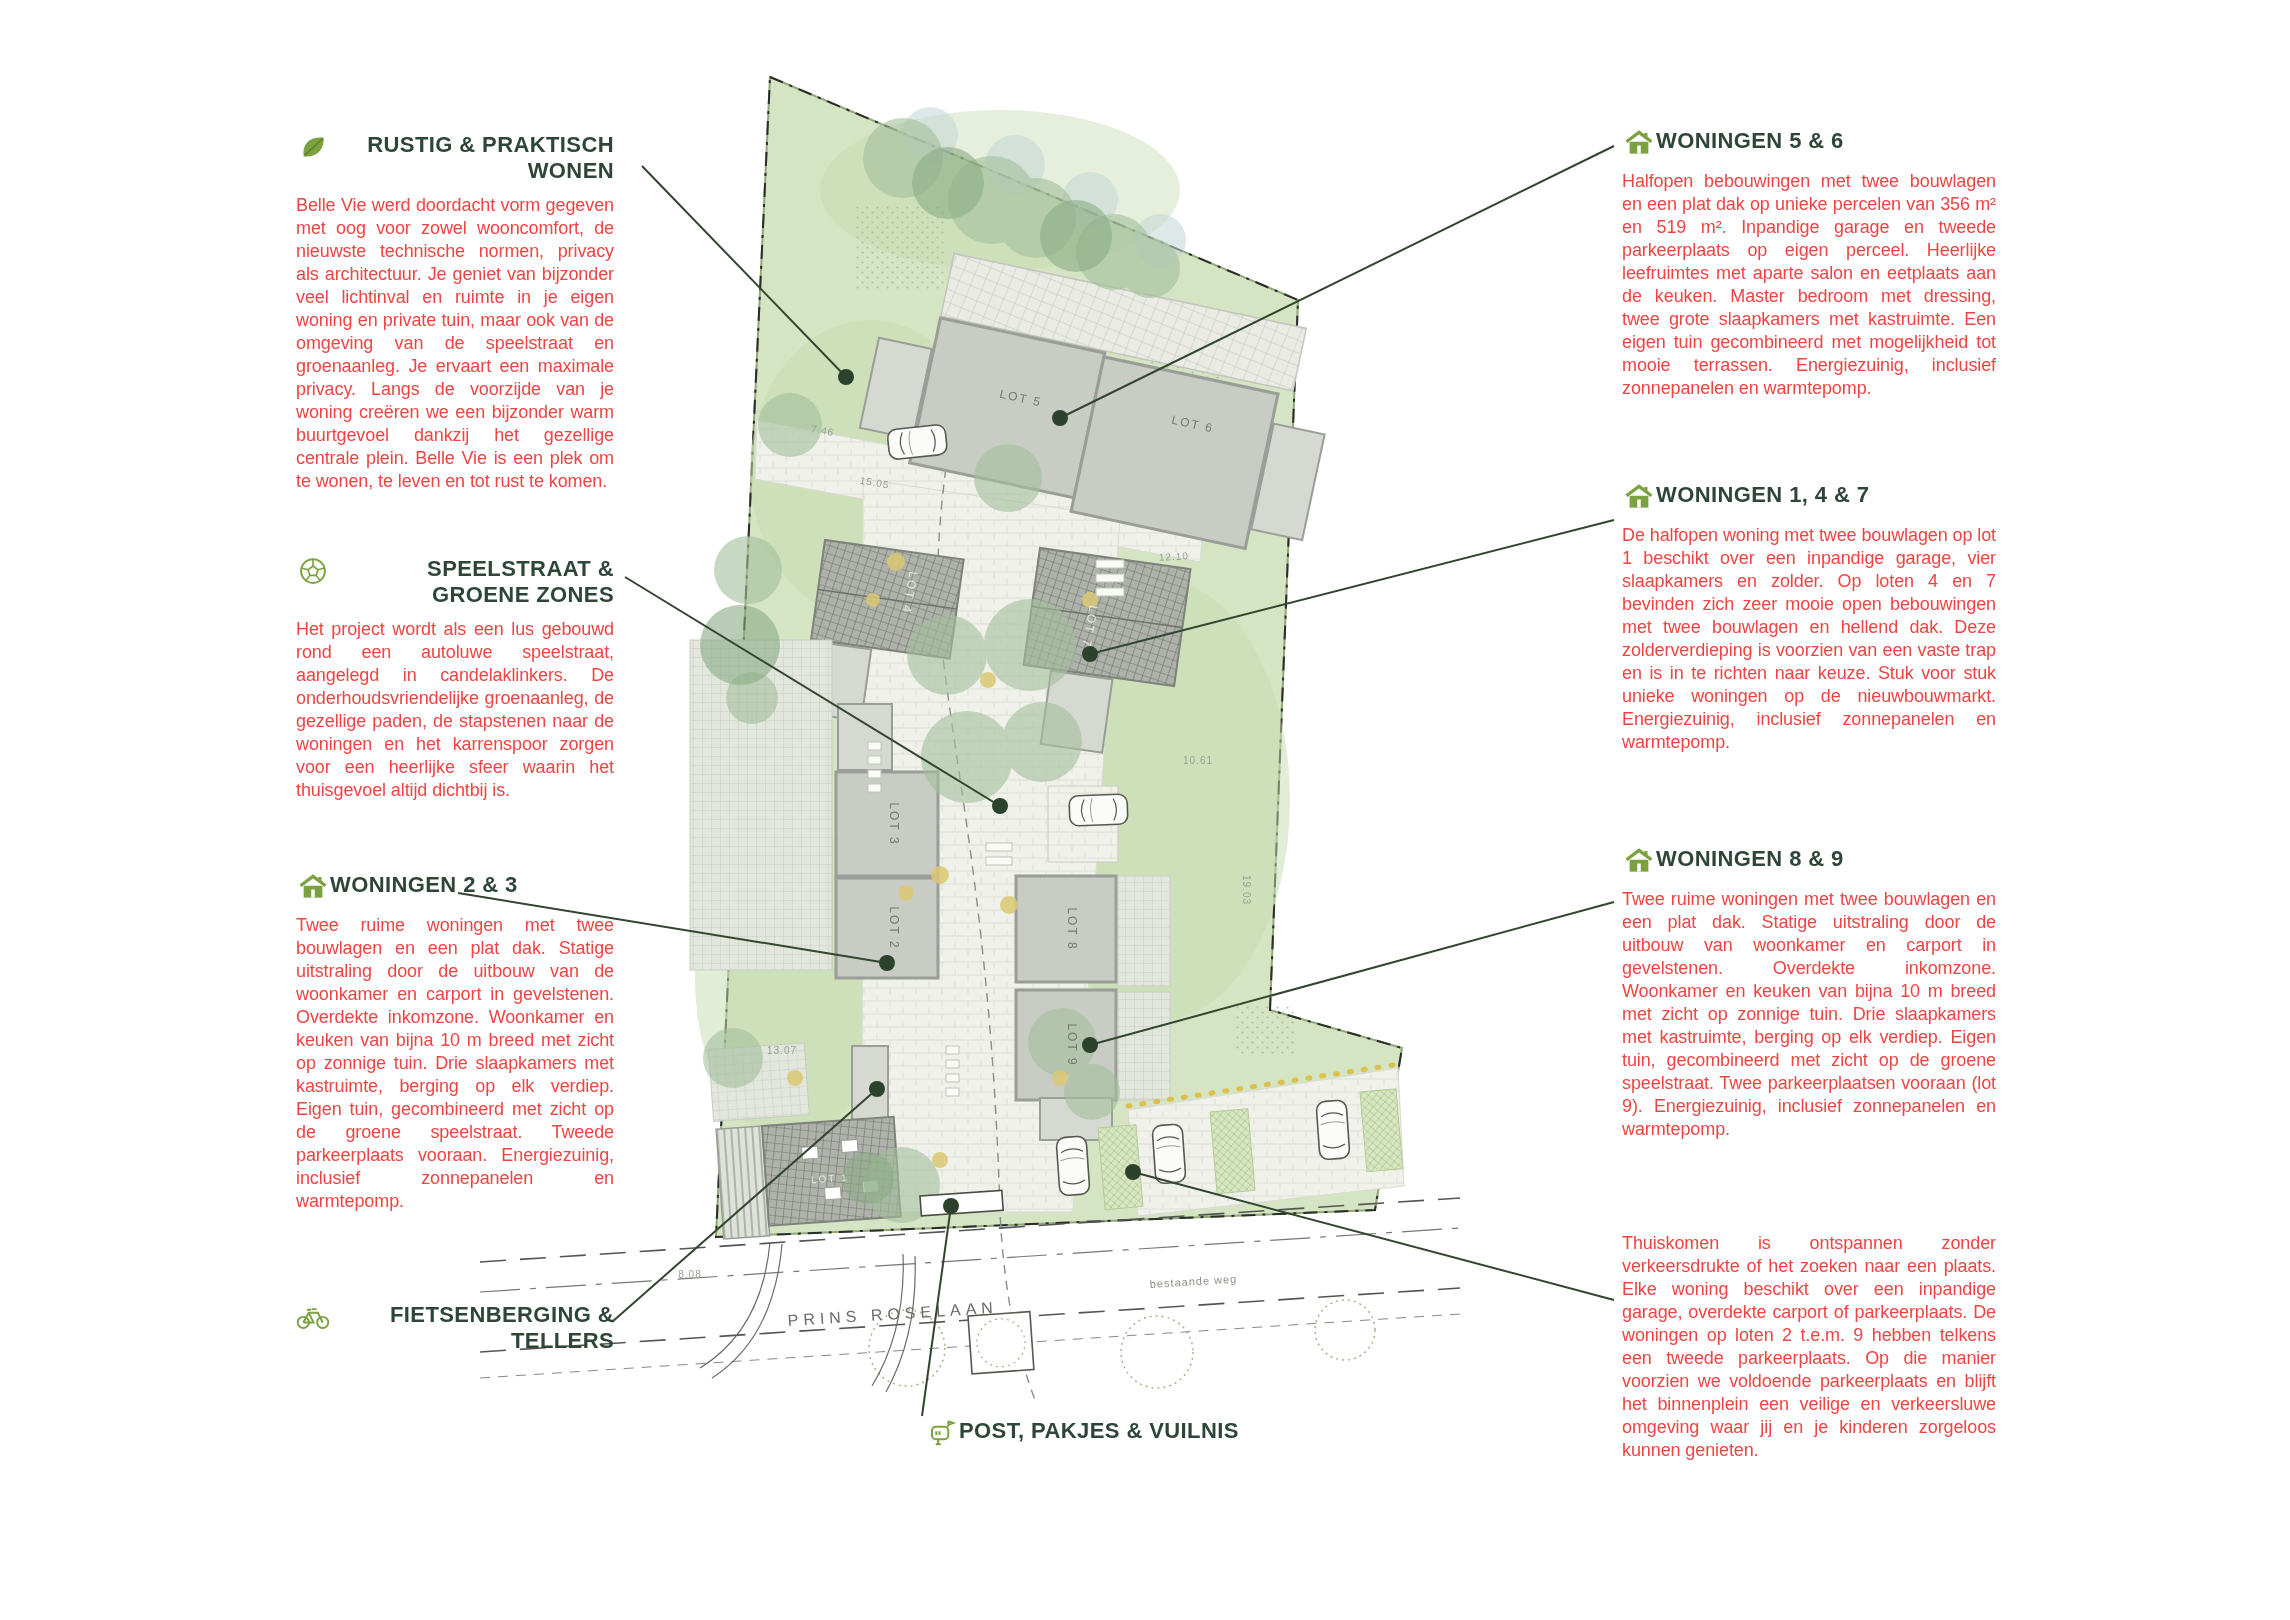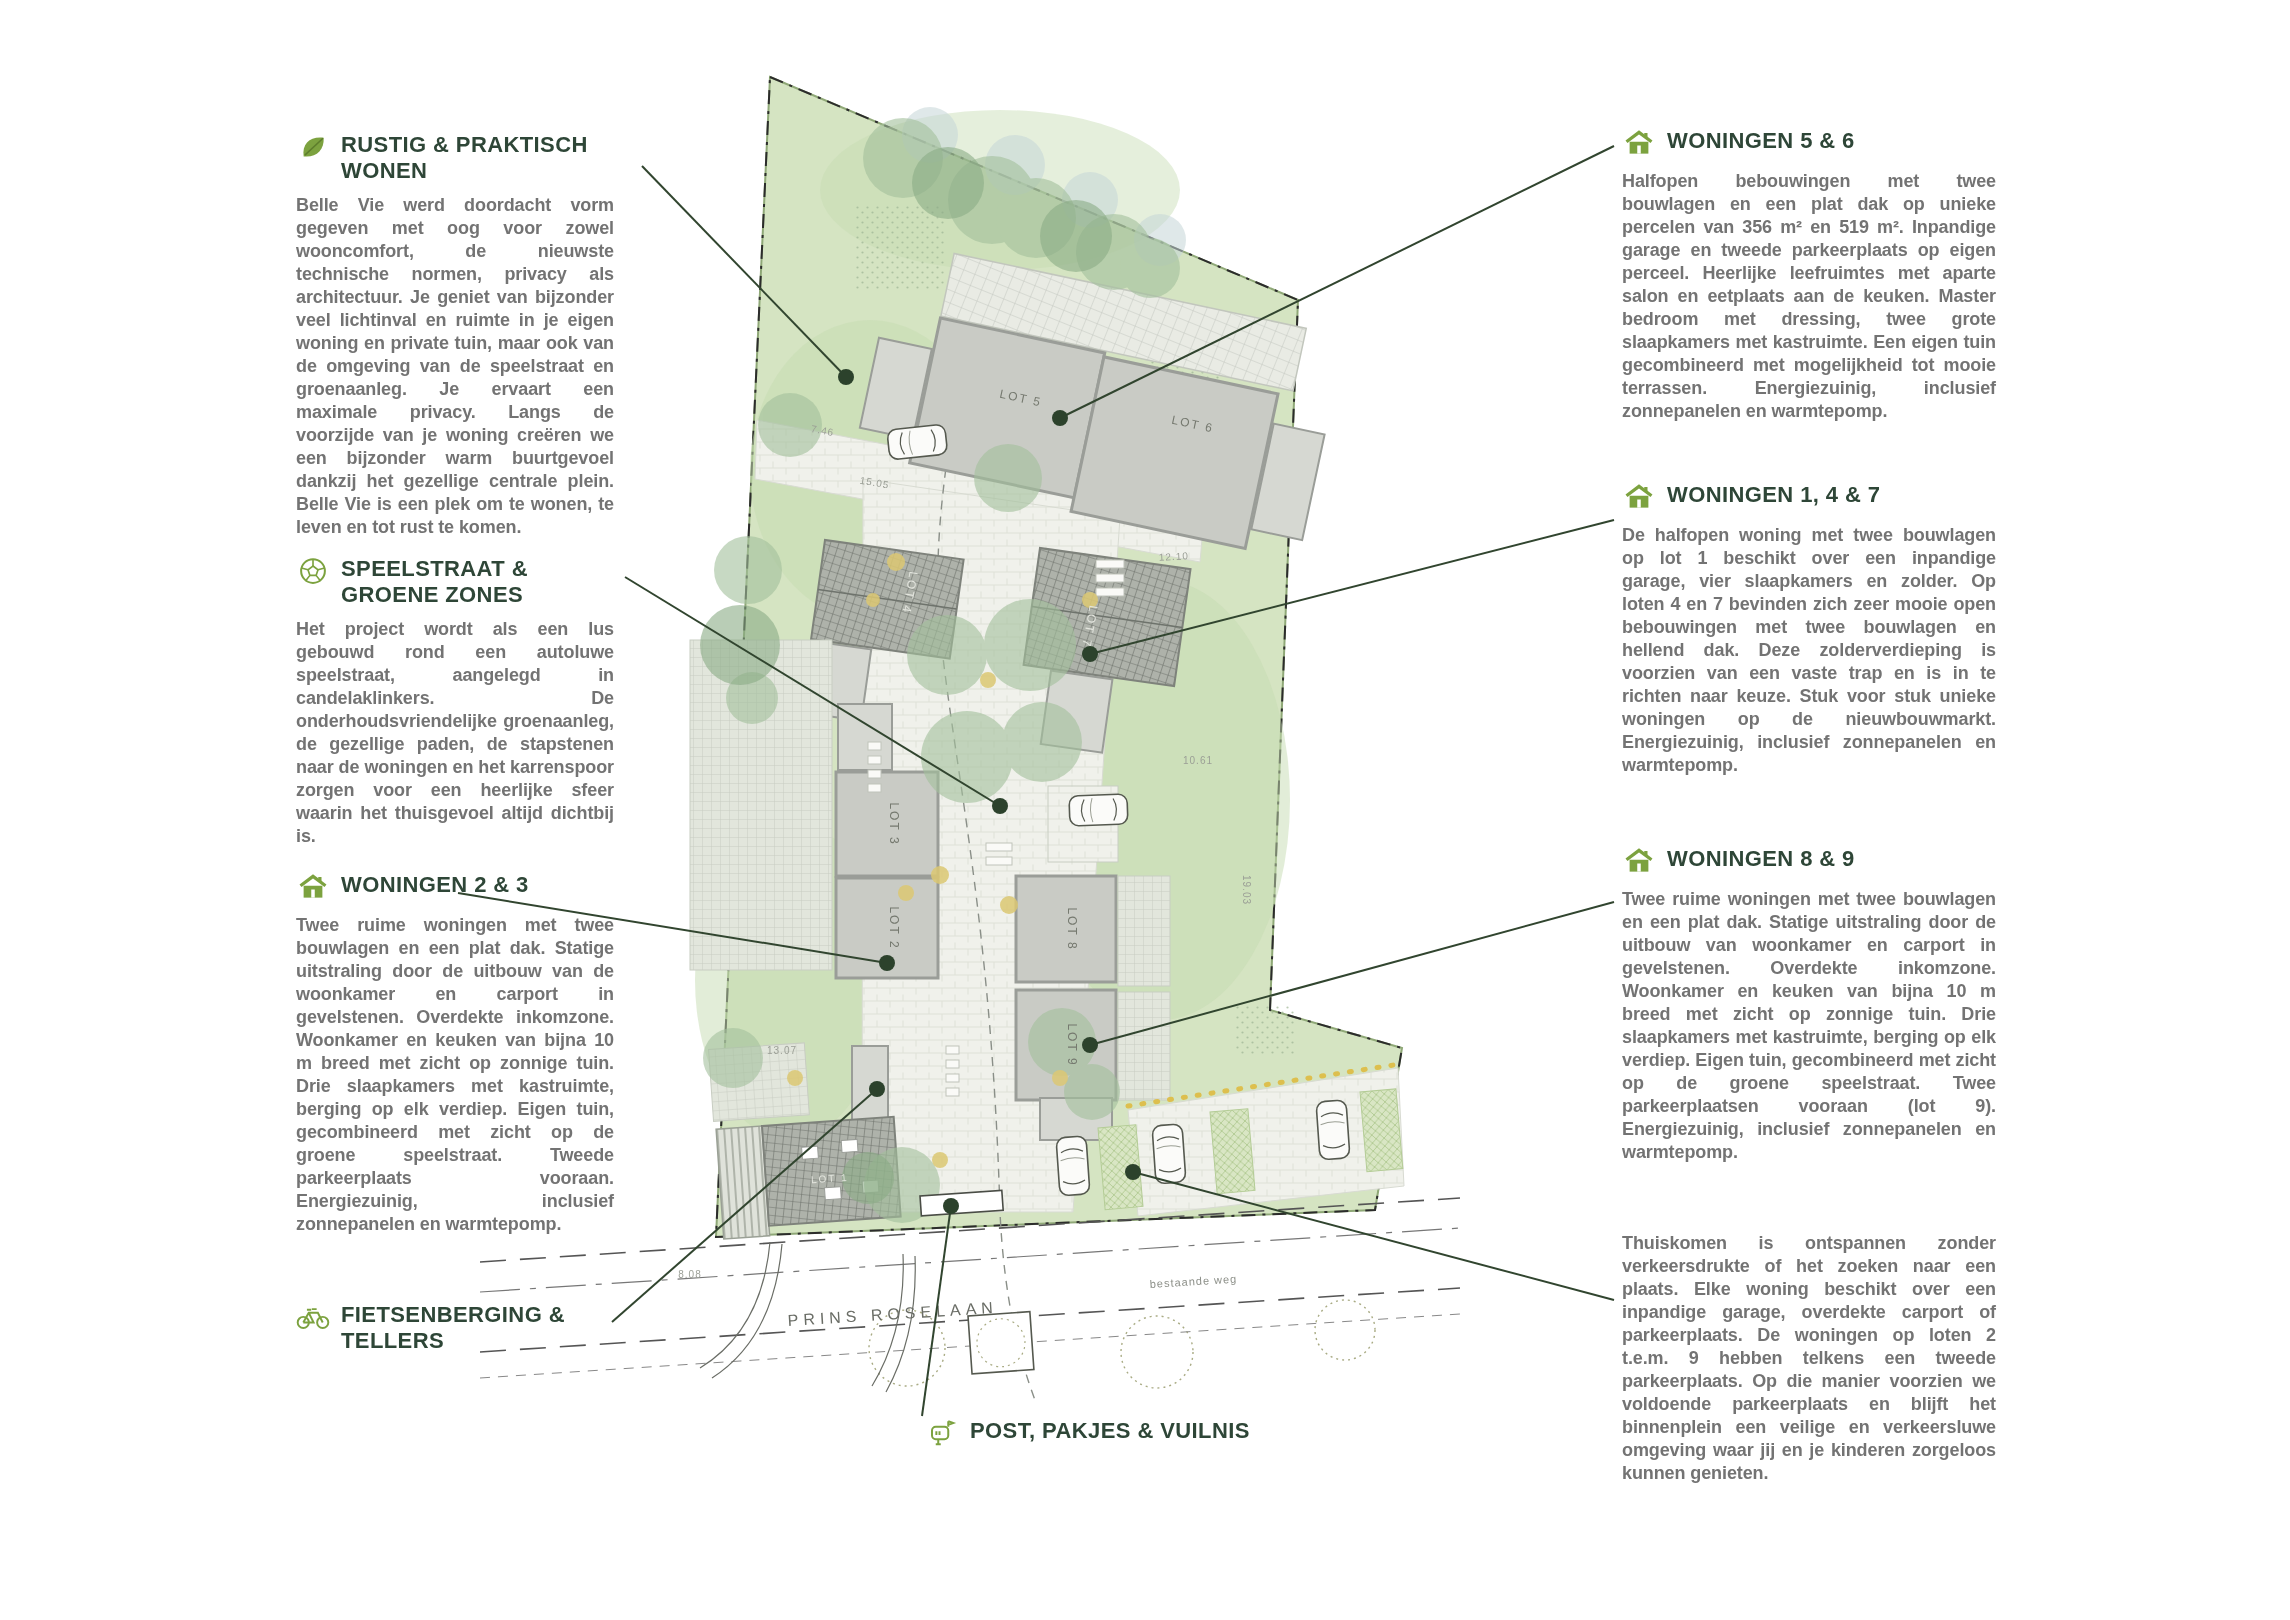--- a/index.html
+++ b/index.html
@@ -2,27 +2,27 @@
 <html><head>
 <meta charset="utf-8">
 <style>
   html,body{margin:0;padding:0;background:#ffffff;}
   #page{
     position:relative;width:2290px;height:1620px;background:#ffffff;overflow:hidden;
     font-family:"Liberation Sans", sans-serif;
   }
   #map-svg{position:absolute;left:0;top:0;z-index:1;}
   .note{position:absolute;left:var(--x);top:var(--y);width:var(--w);z-index:2;}
-  .note-head{display:flex;align-items:flex-start;gap:11px;margin:0 0 10px 0;}
+  .note-head{display:flex;align-items:flex-start;margin:0 0 10px 0;text-align:right;}
   .note-head .ic{flex:0 0 34px;width:34px;height:34px;display:inline-flex;align-items:center;justify-content:center;margin-top:-2px;}
   .note-head h3{
     margin:0;font-size:22px;line-height:1.18;font-weight:bold;color:#2e4637;letter-spacing:.4px;
   }
   .note p{
-    margin:0;font-size:18px;line-height:23px;color:#737373;text-align:justify;letter-spacing:-0.1px;font-weight:bold;
+    margin:0;font-size:18px;line-height:23px;color:#ef4444;text-align:justify;letter-spacing:-0.1px;
   }
   svg text.lot{font-family:"Liberation Sans",sans-serif;font-size:12px;letter-spacing:2px;fill:#75796f;text-anchor:middle;}
   svg text.lot.onroof{fill:#e3e5de;}
   svg text.dim{font-family:"Liberation Sans",sans-serif;font-size:10px;fill:#9b9f96;text-anchor:middle;letter-spacing:1px;}
   svg text.street{font-family:"Liberation Sans",sans-serif;font-size:16px;fill:#6a6d66;letter-spacing:5px;}
   svg text.street2{font-family:"Liberation Sans",sans-serif;font-size:11px;fill:#8d9089;letter-spacing:1px;}
 </style>
 </head>
 <body>
 

